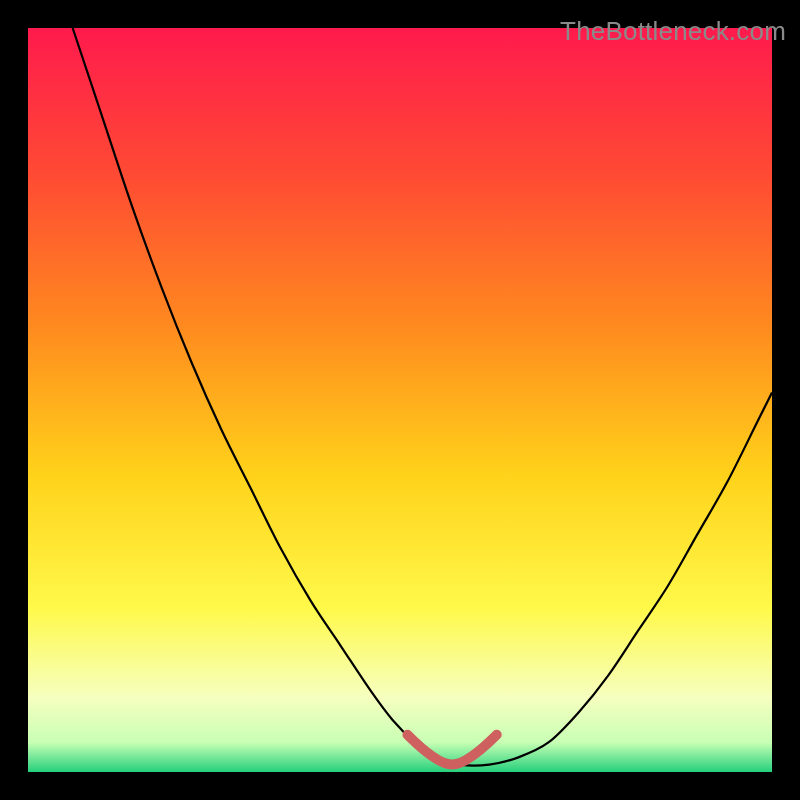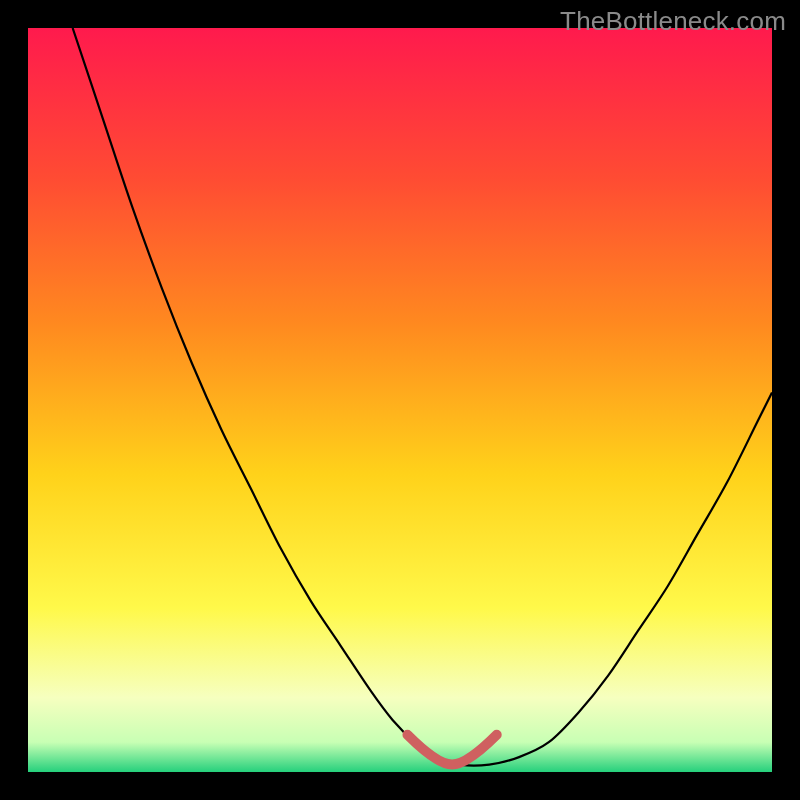--- a/index.html
+++ b/index.html
@@ -12,21 +12,21 @@
     font-family: Arial, Helvetica, sans-serif;
   }
   .outer {
     position: relative;
     width: 800px;
     height: 800px;
     background: #000;
   }
   .attribution {
     position: absolute;
-    top: 6px;
+    top: 16px;
     right: 14px;
     color: #8a8a8a;
     font-size: 26px;
     font-weight: 400;
     letter-spacing: 0.2px;
     z-index: 10;
   }
   .plot-wrap {
     position: absolute;
     left: 28px;

